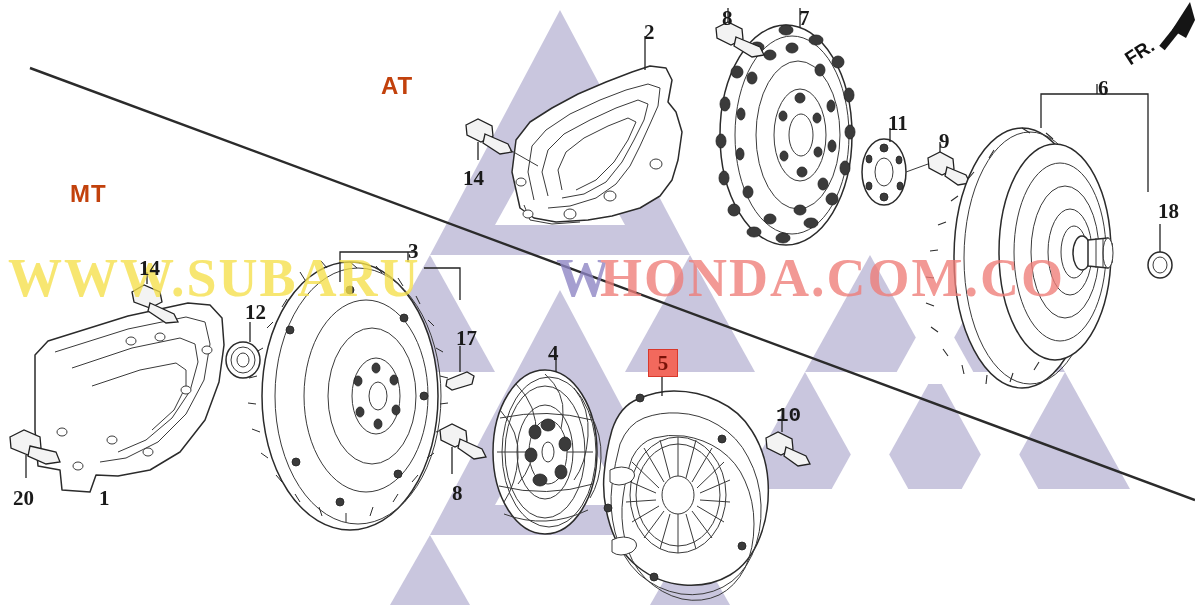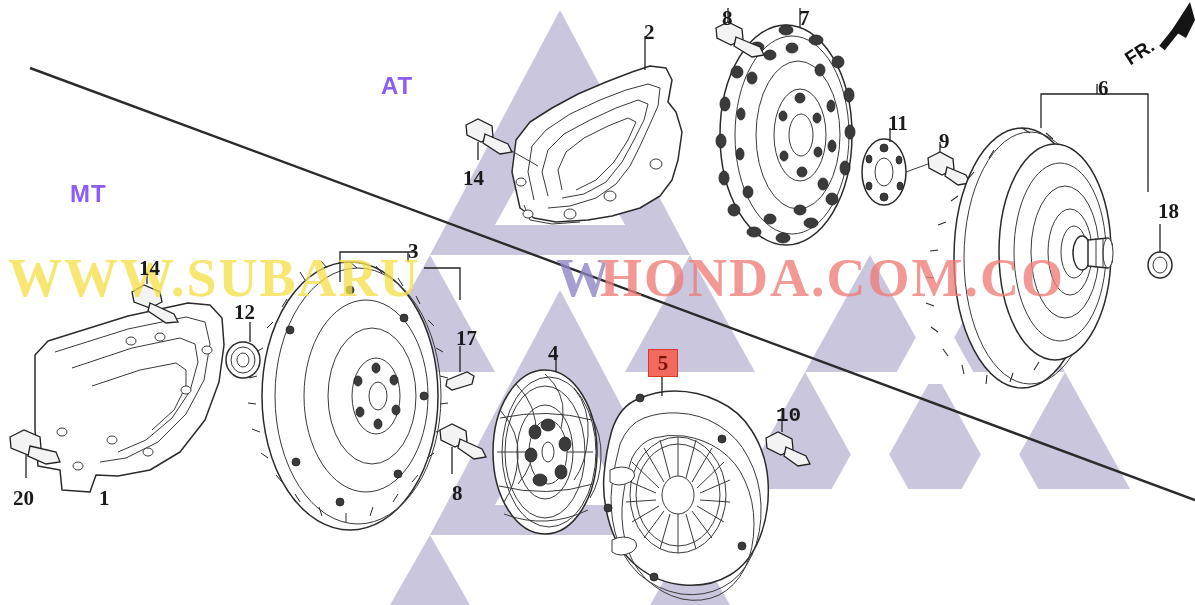--- a/index.html
+++ b/index.html
@@ -26,21 +26,21 @@
     color:#1a1a1a;
     letter-spacing:0px;
     line-height:1;
     user-select:none;
   }
   .mode-label{
     position:absolute;
     font-family:"Liberation Sans", sans-serif;
     font-size:24px;
     font-weight:700;
-    color:#8b5cf6;
+    color:#c2410c;
     letter-spacing:1px;
   }
   .fr-label{
     position:absolute;
     font-family:"Liberation Sans", sans-serif;
     font-size:19px;
     font-weight:700;
     color:#111;
     transform:rotate(-33deg);
     transform-origin:left bottom;
@@ -446,21 +446,21 @@
     <div class="callout-num" style="left:99px;top:488px;">1</div>
     <div class="callout-num" style="left:644px;top:22px;">2</div>
     <div class="callout-num" style="left:408px;top:241px;">3</div>
     <div class="callout-num" style="left:548px;top:343px;">4</div>
     <div class="callout-num" style="left:1098px;top:78px;">6</div>
     <div class="callout-num" style="left:799px;top:8px;">7</div>
     <div class="callout-num" style="left:452px;top:483px;">8</div>
     <div class="callout-num" style="left:939px;top:131px;">9</div>
     <div class="callout-num" style="left:776px;top:405px;font-family:Liberation Mono, monospace;">10</div>
     <div class="callout-num" style="left:888px;top:113px;text-align:right;">11</div>
-    <div class="callout-num" style="left:234px;top:302px;">12</div>
+    <div class="callout-num" style="left:245px;top:302px;">12</div>
     <div class="callout-num" style="left:1158px;top:201px;">18</div>
     <div class="callout-num" style="left:463px;top:168px;">14</div>
     <div class="callout-num" style="left:139px;top:258px;">14</div>
     <div class="callout-num" style="left:722px;top:8px;">8</div>
     <div class="callout-num" style="left:13px;top:488px;">20</div>
     <div class="callout-num" style="left:456px;top:328px;">17</div>
 
     <div class="hl-box" style="left:648px;top:349px;">5</div>
   </div>
 

